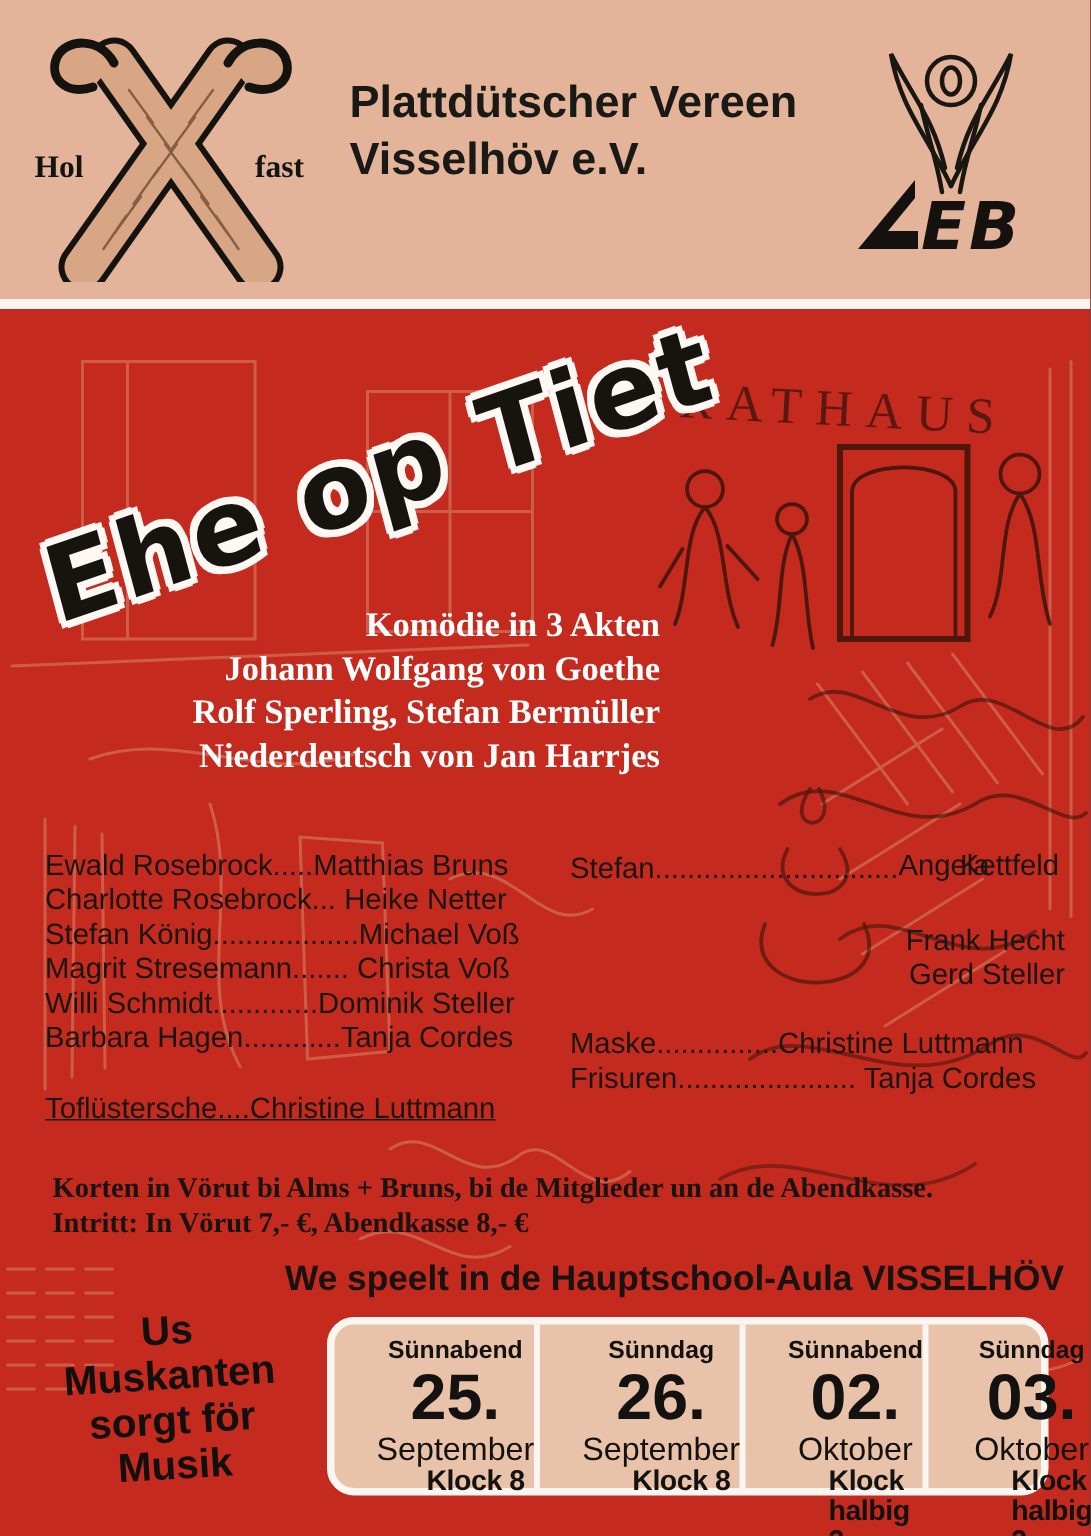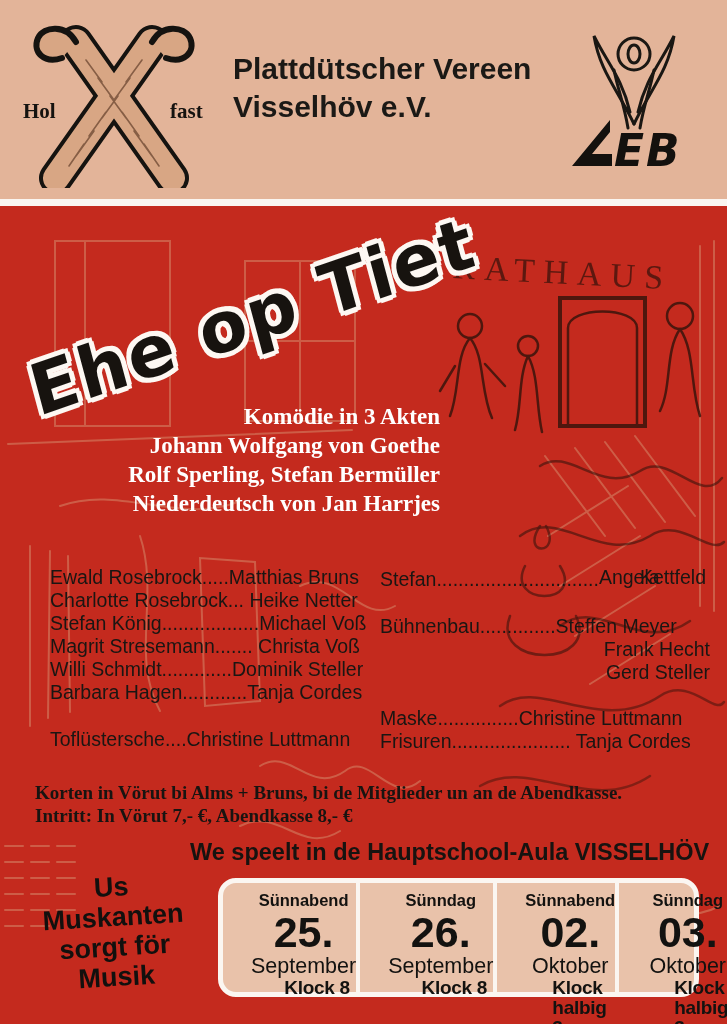--- a/index.html
+++ b/index.html
@@ -24,22 +24,22 @@
     transform:rotate(-19deg) skewX(-4deg);transform-origin:0 50%;
     text-shadow:-4px -4px 0 #fdf8f3,4px -4px 0 #fdf8f3,-4px 4px 0 #fdf8f3,4px 4px 0 #fdf8f3,
                 -5px 0 0 #fdf8f3,5px 0 0 #fdf8f3,0 -5px 0 #fdf8f3,0 5px 0 #fdf8f3;
   }
   
   .credits{
     position:absolute;left:30px;top:402px;width:410px;text-align:right;
     font-family:"Liberation Serif",serif;font-weight:700;font-size:23px;line-height:29px;color:#ffffff;
   }
   
-  .cast-left{position:absolute;left:50px;top:566px;width:340px;font-size:19.5px;line-height:23px;color:#1a1613;}
-  .cast-extra{margin-top:24px;}
+  .cast-left{position:absolute;left:30px;top:566px;width:340px;font-size:19.5px;line-height:23px;color:#1a1613;}
+  .cast-extra{margin-top:24px;text-decoration:underline;}
   .crew{position:absolute;left:380px;top:566px;width:330px;font-size:19.5px;line-height:23px;color:#1a1613;}
   .crew-gap{height:24px;}
   .crew-right{text-align:right;}
   .crew-gap2{height:23px;}
   .name-overlap{display:inline-block;position:relative;width:92px;height:1em;vertical-align:baseline;}
   .name-overlap span{position:absolute;top:0;white-space:nowrap;}
   .name-overlap .behind{left:17px;padding-left:24px;}
   .name-overlap .front{left:0;}
   
   .tickets{position:absolute;left:35px;top:781px;width:670px;
@@ -172,21 +172,20 @@
         <div>Barbara Hagen............Tanja Cordes</div>
       </div>
     <div class="cast-extra">Toflüstersche....Christine Luttmann</div>
   </div>
 
   <div class="crew">
     <div class="crew-line">
       <span>Stefan..............................</span><span class="name-overlap"><span class="behind">Kettfeld</span><span class="front">Angela</span></span>
     </div>
     <div class="crew-gap"></div>
-    <div class="crew-line">Bühnenbau..............Steffen Meyer</div>
     <div class="crew-right">
 
     <div>Frank Hecht</div>
         <div>Gerd Steller</div>
       </div>
     <div class="crew-gap2"></div>
     <div class="crew-line">Maske...............Christine Luttmann</div>
     <div class="crew-line">Frisuren...................... Tanja Cordes</div>
   </div>
 

